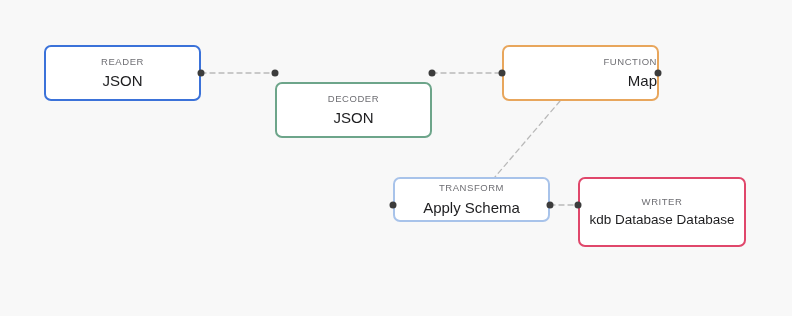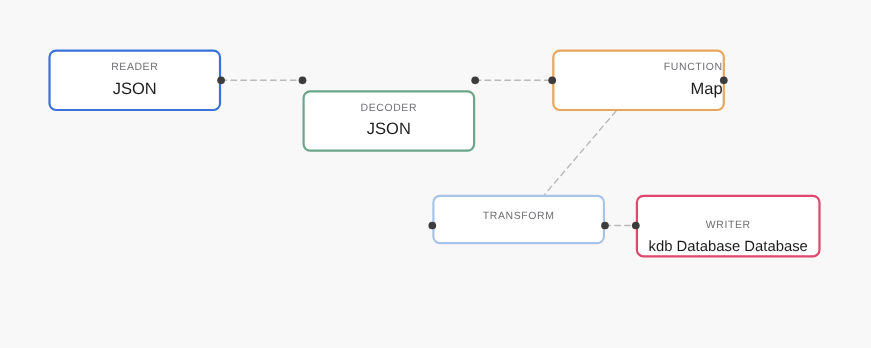--- a/index.html
+++ b/index.html
@@ -88,22 +88,23 @@
       <div class="node" style="left: 275px; top: 45px; width: 157px; height: 56px; border-color: rgb(109, 165, 138); margin-top: 37px;">
         <div class="node-kind">DECODER</div>
         <div class="node-title">JSON</div>
       </div>
       <div class="node" style="left: 502px; top: 45px; width: 157px; height: 56px; border-color: rgb(232, 166, 92); align-items: flex-end;">
         <div class="node-kind">FUNCTION</div>
         <div class="node-title">Map</div>
       </div>
       <div class="node" style="left: 393px; top: 177px; width: 157px; height: 45px; border-color: rgb(168, 195, 234);">
         <div class="node-kind">TRANSFORM</div>
+        <div class="node-title">Apply Schema</div>
       </div>
-      <div class="node" style="left: 578px; top: 177px; width: 168px; height: 57px; border-color: rgb(224, 71, 107); justify-content: flex-end;">
+      <div class="node" style="left: 578px; top: 177px; width: 168px; height: 70px; border-color: rgb(224, 71, 107);">
         <div class="node-kind">WRITER</div>
         <div class="node-title small">kdb Database Database</div>
       </div>
     </div>
 
 <div class="port" style="left: 201px; top: 73px;"></div>
     <div class="port" style="left: 275px; top: 73px;"></div>
     <div class="port" style="left: 432px; top: 73px;"></div>
     <div class="port" style="left: 502px; top: 73px;"></div>
     <div class="port" style="left: 658px; top: 73px;"></div>

